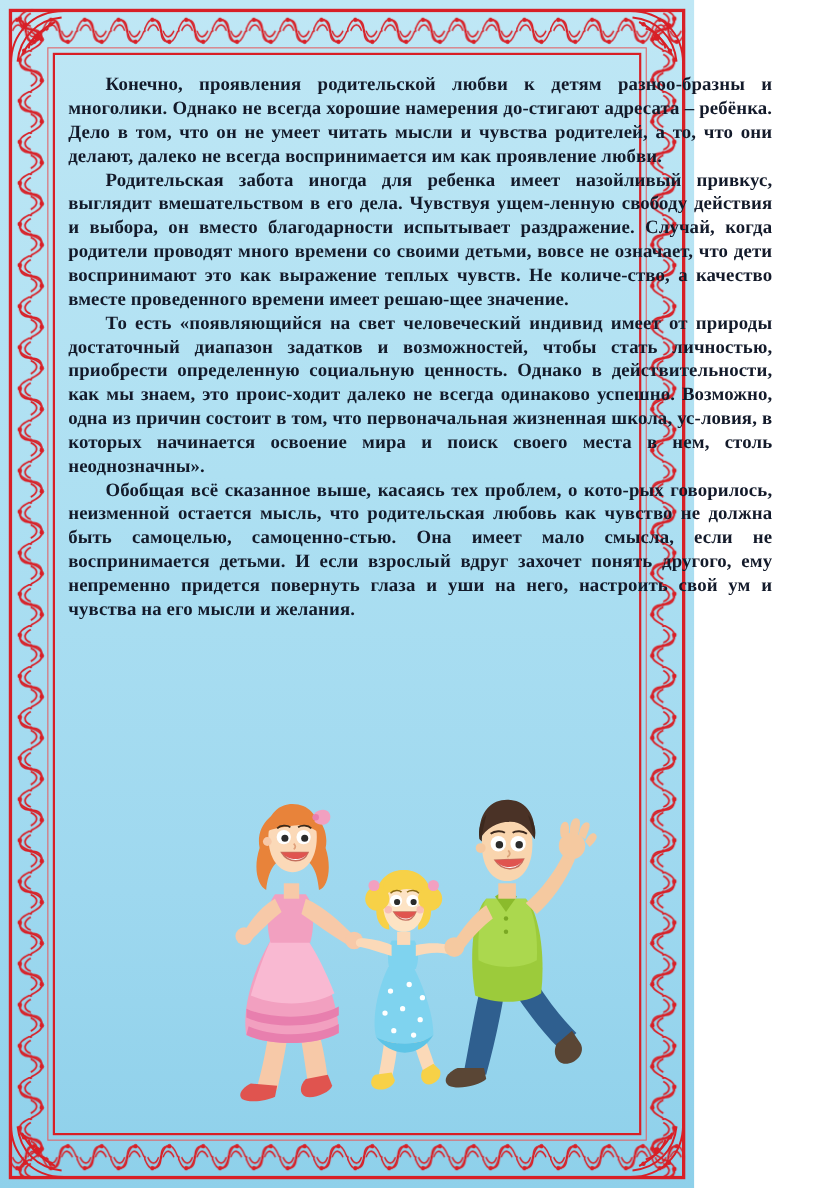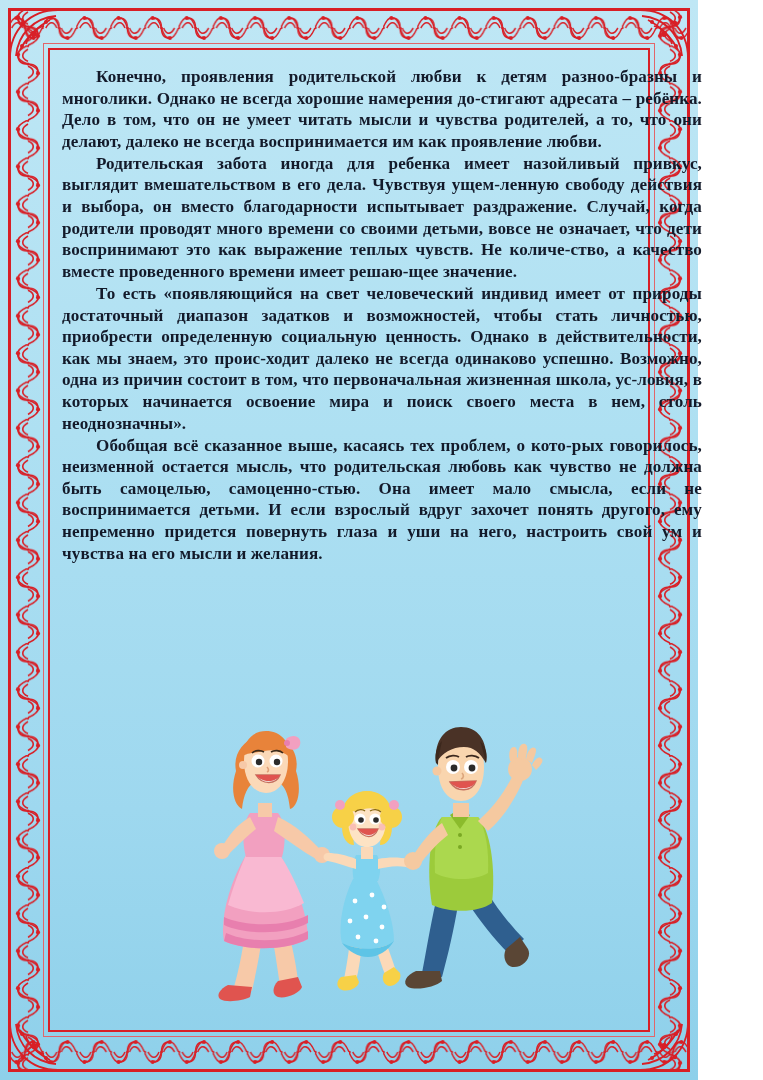--- a/index.html
+++ b/index.html
@@ -8,21 +8,21 @@
     background: #ffffff;
   }
   body {
     width: 763px;
     height: 1080px;
     overflow: hidden;
     font-family: "Liberation Serif", serif;
   }
   .page {
     position: relative;
-    width: 698px;
+    width: 631px;
     height: 1080px;
     background: linear-gradient(180deg, #bfe7f5 0%, #aee0f2 40%, #9ed8ef 75%, #8ed0ea 100%);
     box-sizing: border-box;
   }
 
   
   .border-outer {
     position: absolute;
     left: 8px;
     top: 8px;

